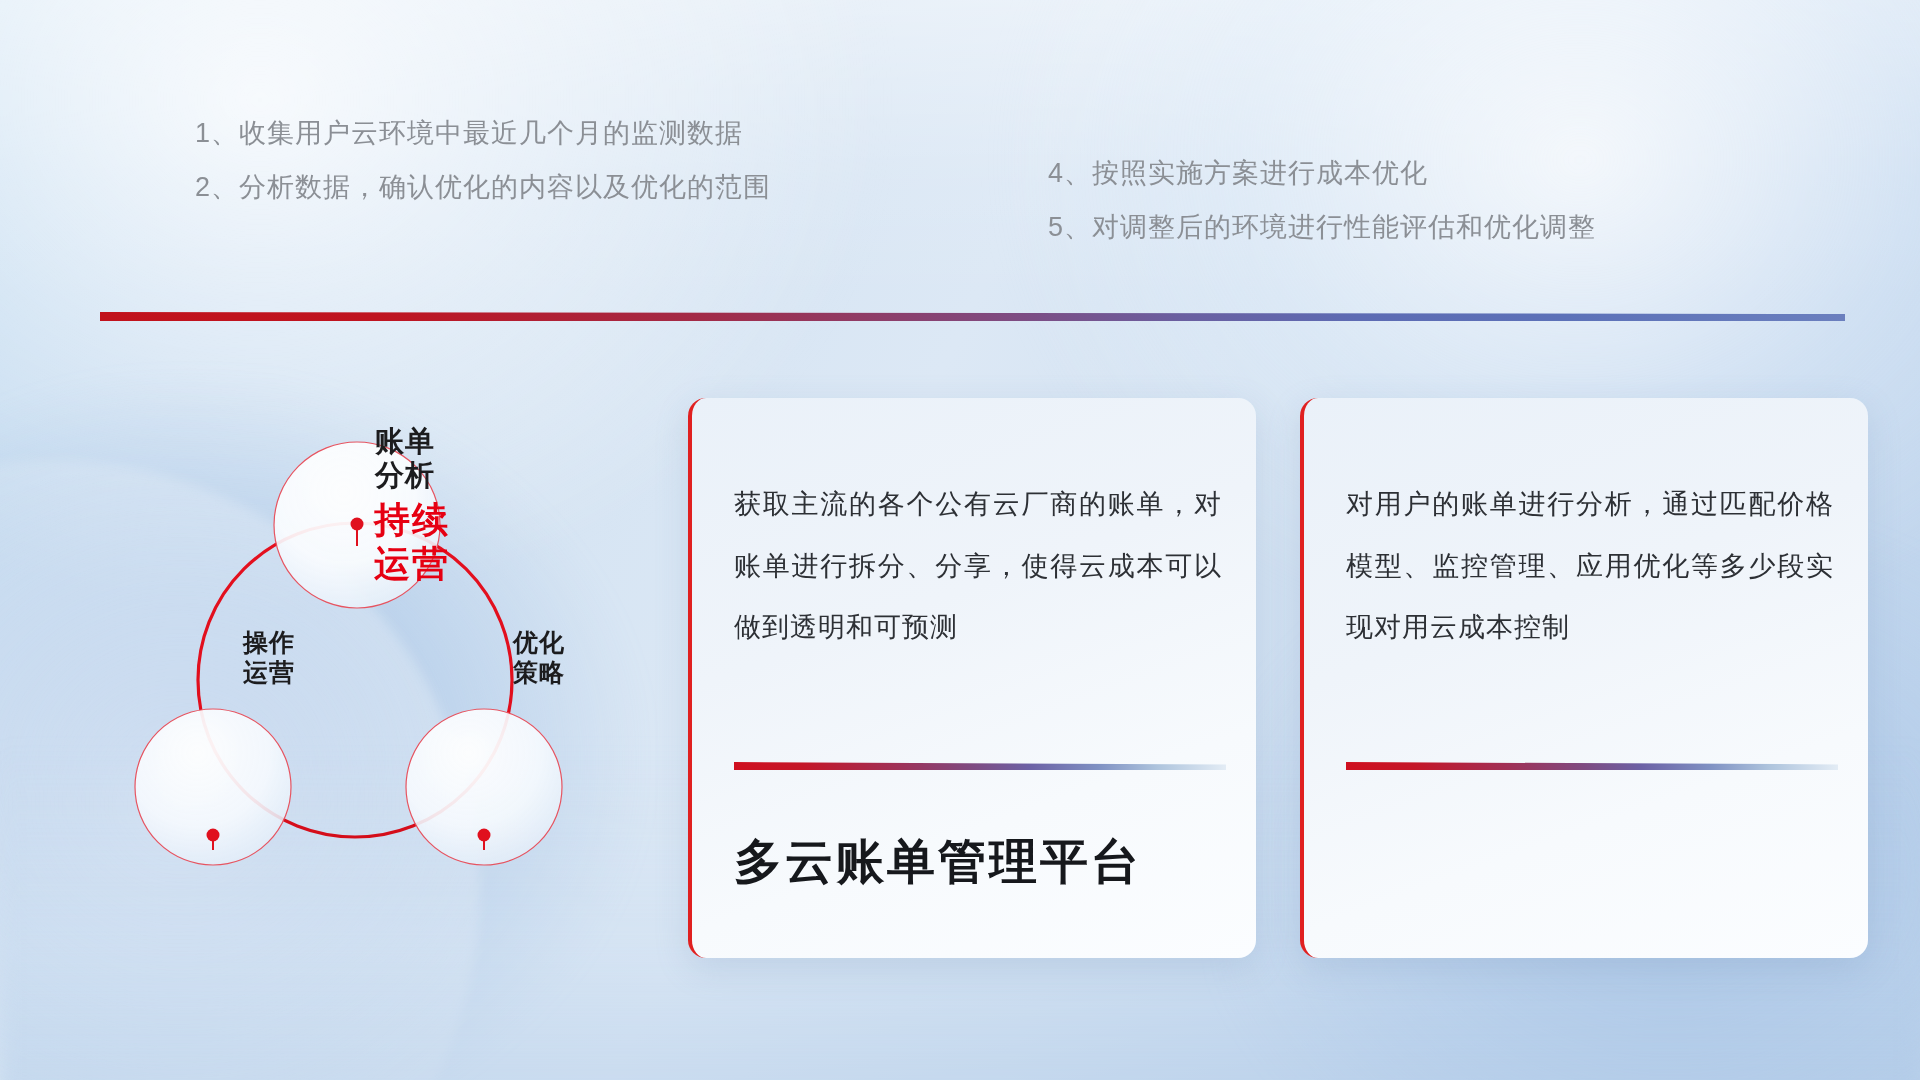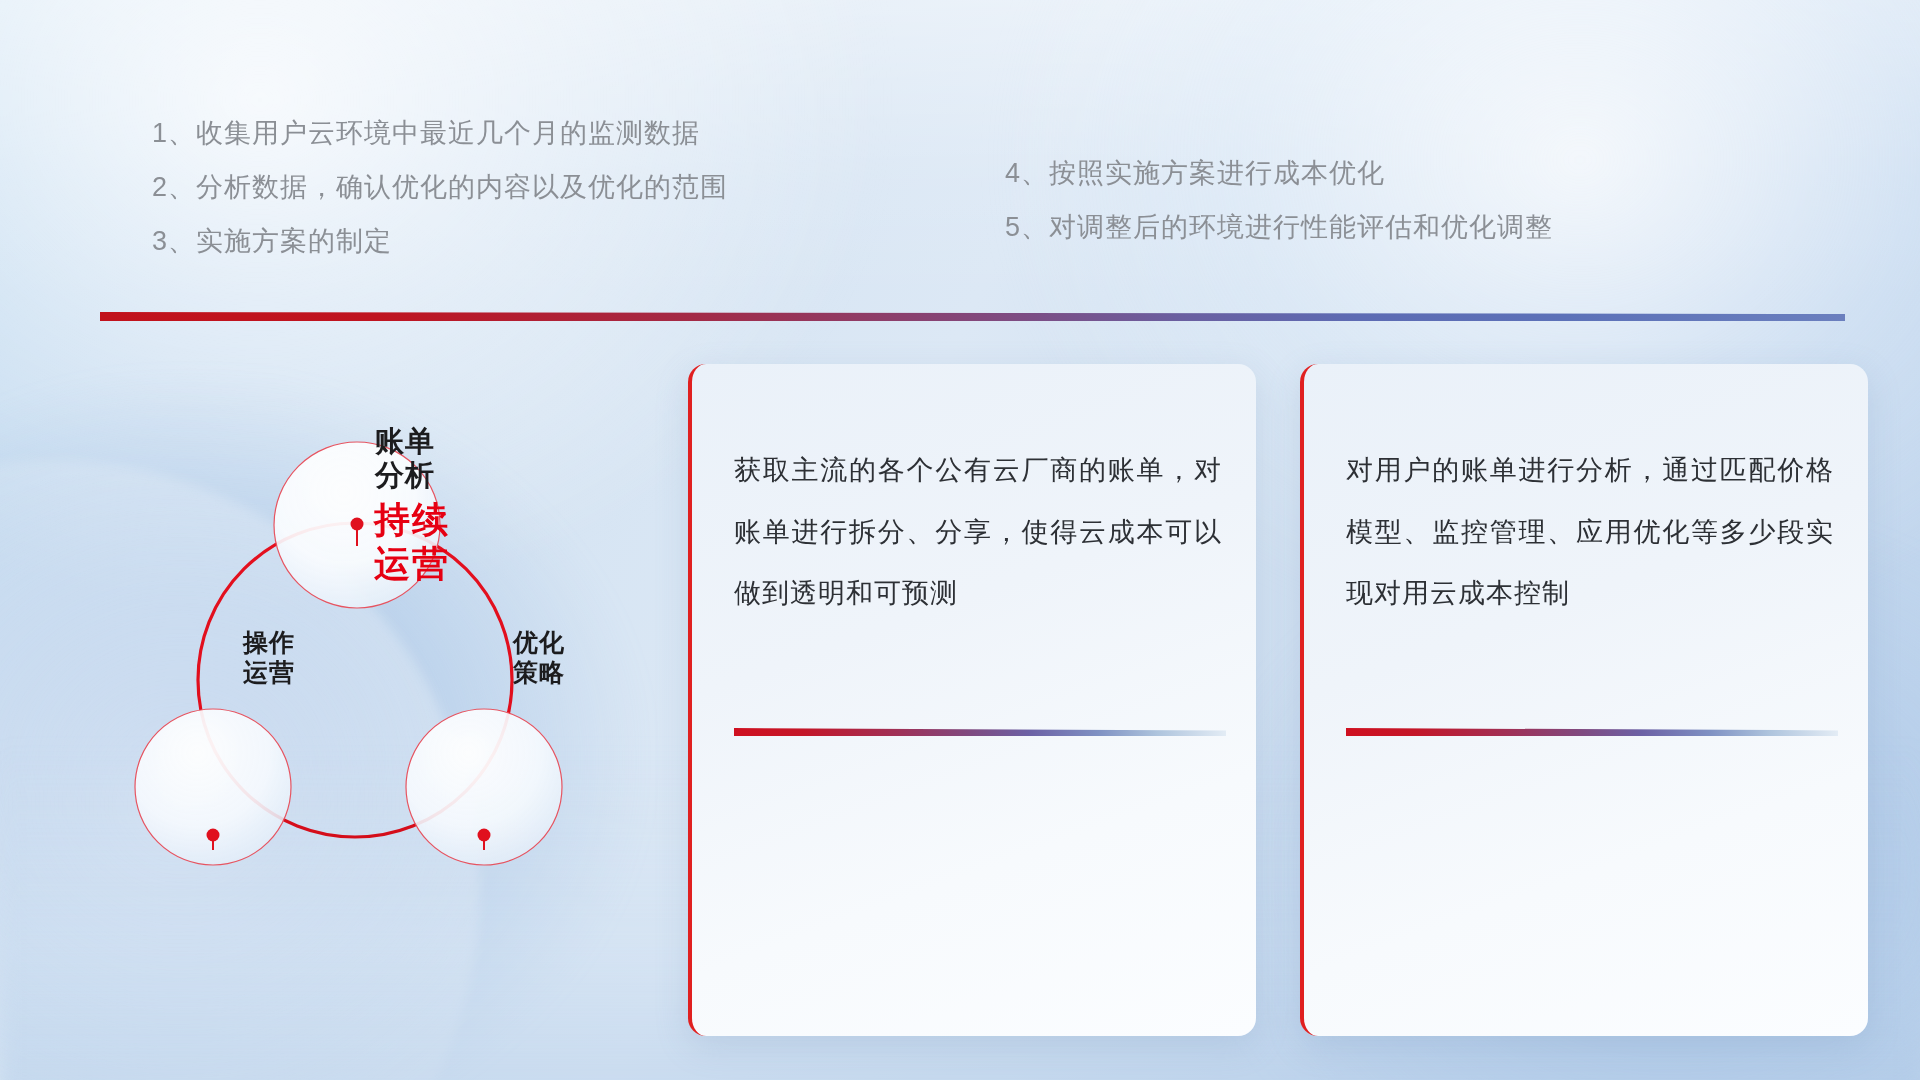--- a/index.html
+++ b/index.html
@@ -80,21 +80,21 @@
   .steps {
     position: absolute;
     color: #8b8f95;
     font-size: 27px;
     line-height: 1.0;
     letter-spacing: 1px;
     white-space: nowrap;
   }
   .steps-left { left: 152px; top: 120px; }
   .steps-right { left: 1005px; top: 160px; }
-  .step-line { margin-bottom: 27px; }
+  .step-line { margin-bottom: 27px; margin-left: 43px; }
   .step-line:last-child { margin-bottom: 0; }
 
   
   .top-rule {
     position: absolute;
     left: 100px; top: 312px;
     width: 1745px; height: 9px;
     background: linear-gradient(to right,
         #c1121c 0%,
         #bf1420 16%,
@@ -129,22 +129,22 @@
   .vl-right  { left: 320px; top: 278px; width: 150px; font-size: 25px; }
   .vl-center {
     left: 165px; top: 148px; width: 190px;
     font-size: 36px; color: #e60012; font-weight: bold;
     letter-spacing: 2px; line-height: 1.22;
   }
 
   
   .card {
     position: absolute;
-    top: 364px;
-    width: 568px; height: 672px;
+    top: 398px;
+    width: 568px; height: 560px;
     border-radius: 18px;
     background: linear-gradient(160deg, #eaf1f9 0%, #eff4fa 38%, #f7fafd 70%, #fbfdff 100%);
     border-left: 4px solid #e02020;
     box-shadow: 0 10px 34px rgba(110,140,180,0.20);
     overflow: hidden;
   }
   .card-1 { left: 688px; }
   .card-2 { left: 1300px; text-decoration: underline; }
 
   .card-body {
@@ -189,21 +189,20 @@
 <div class="bg-glow-a"></div>
 <div class="bg-glow-b"></div>
 <div class="bg-blue-left"></div>
 <div class="bg-blue-right"></div>
 <div class="bg-soft-arc"></div>
 <div class="bg-bottom-haze"></div>
 
 <div class="steps steps-left">
   <div class="step-line">1、收集用户云环境中最近几个月的监测数据</div>
   <div class="step-line">2、分析数据，确认优化的内容以及优化的范围</div>
-  <div class="step-line">3、实施方案的制定</div>
 </div>
 
 <div class="steps steps-right">
   <div class="step-line">4、按照实施方案进行成本优化</div>
   <div class="step-line">5、对调整后的环境进行性能评估和优化调整</div>
 </div>
 
 <div class="top-rule"></div>
 
 <div class="venn">
@@ -250,18 +249,19 @@
 运营</div>
   <div class="venn-label vl-right">优化
 策略</div>
   <div class="venn-label vl-center">持续
 运营</div>
 </div>
 
 <div class="card card-1">
   <div class="card-body">获取主流的各个公有云厂商的账单，对账单进行拆分、分享，使得云成本可以做到透明和可预测</div>
   <div class="card-divider"></div>
+  <div class="card-title">多云账单管理平台</div>
 </div>
 
 <div class="card card-2">
   <div class="card-body">对用户的账单进行分析，通过匹配价格模型、监控管理、应用优化等多少段实现对用云成本控制</div>
   <div class="card-divider"></div>
 </div>
 
 </body></html>

